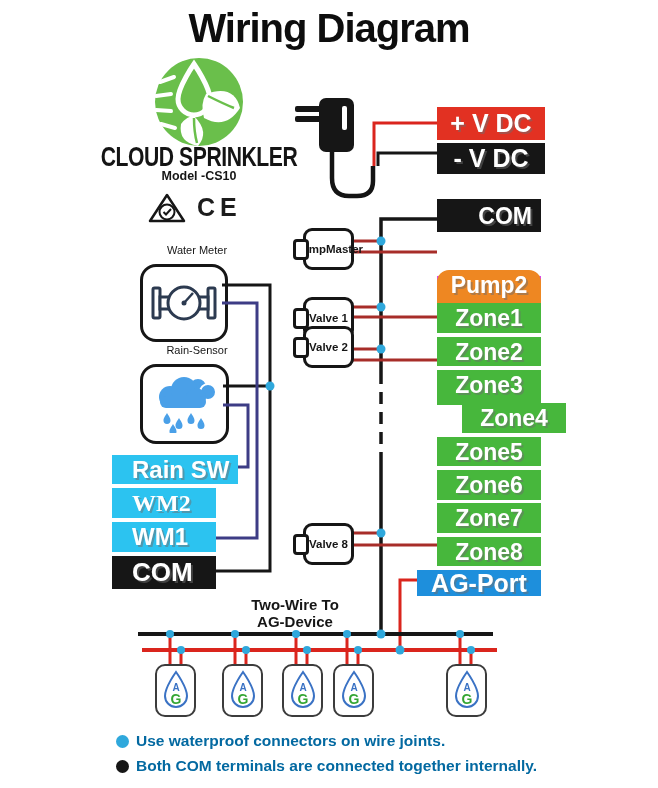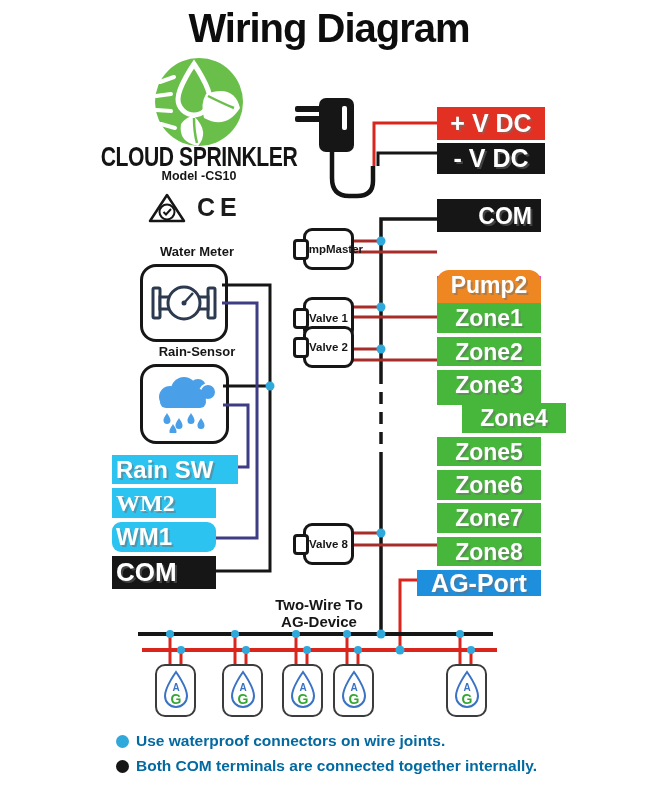--- a/index.html
+++ b/index.html
@@ -9,33 +9,33 @@
   #title{left:0;top:6px;width:658px;text-align:center;font-size:40px;font-weight:bold;letter-spacing:-1px;color:#0d0d0d;}
   #brand-name{left:79px;top:144px;width:240px;text-align:center;font-size:23px;font-weight:bold;
               transform:scale(0.92,1.18);transform-origin:center;letter-spacing:-0.5px;color:#141414;}
   #brand-model{left:99px;top:169px;width:200px;text-align:center;font-size:12.5px;font-weight:bold;}
   #ce-mark{left:197px;top:193px;width:60px;font-size:25px;font-weight:bold;letter-spacing:5px;color:#1c1c1c;}
   .vdc{left:437px;width:108px;color:#fff;font-weight:bold;font-size:25px;text-align:center;
        text-shadow:2px 2px 0 rgba(110,110,110,.5);}
   .terminal{position:absolute;left:437px;width:104px;color:#fff;font-weight:bold;font-size:23px;
        text-align:center;text-shadow:2px 2px 0 rgba(110,110,110,.5);}
   .terminal.alignR{text-align:right;padding-right:9px;box-sizing:border-box;}
-  .lterm{position:absolute;left:112px;color:#fff;font-weight:bold;font-size:24px;padding-left:4px;
+  .lterm{position:absolute;left:112px;color:#fff;font-weight:bold;font-size:24px;padding-left:20px;
        box-sizing:border-box;text-shadow:2px 2px 0 rgba(110,110,110,.5);white-space:nowrap;}
   .fdev{position:absolute;left:303px;width:45px;height:36px;border:3px solid #161616;border-radius:9px;
        background:#fff;display:flex;align-items:center;justify-content:center;text-align:center;
        font-size:11.5px;font-weight:bold;line-height:1.12;z-index:3;}
   .fdev::before{content:"";position:absolute;left:-13px;top:8px;width:10px;height:15px;
        border:3px solid #161616;border-radius:4px;background:#fff;}
-  .sensorlabel{position:absolute;left:118px;width:158px;text-align:center;font-size:13px;font-weight:bold;}
+  .sensorlabel{position:absolute;left:118px;width:158px;text-align:center;font-size:11px;font-weight:normal;}
   .sensorbox{position:absolute;border:3px solid #161616;border-radius:16px;background:#fff;
        display:flex;align-items:center;justify-content:center;}
   .agdev{position:absolute;top:664px;width:37px;height:49px;border:2px solid #3c3c3c;border-radius:10px;
        background:#fff;display:flex;align-items:center;justify-content:center;}
-  #bus-label{left:244px;top:596px;width:150px;text-align:center;font-size:15px;font-weight:bold;line-height:1.15;}
+  #bus-label{left:220px;top:596px;width:150px;text-align:center;font-size:15px;font-weight:bold;line-height:1.15;}
   .note{position:absolute;left:116px;display:flex;align-items:center;font-size:15.5px;font-weight:bold;color:#0369a1;text-align:right;}
   .note .bullet{width:13px;height:13px;border-radius:50%;margin-right:7px;flex:0 0 auto;}
   #adapter-body{left:319px;top:98px;width:35px;height:54px;background:#161616;border-radius:7px;z-index:2;}
   #adapter-slot{left:23px;top:8px;width:5px;height:24px;background:#fff;border-radius:2px;position:absolute;}
   .prong{position:absolute;left:295px;width:26px;height:6px;background:#161616;border-radius:2px;}
   svg text{font-family:"Liberation Sans","DejaVu Sans",sans-serif;}
   #wires{left:0;top:0;z-index:1;pointer-events:none;}
 </style>
 </head>
 <body>
@@ -199,21 +199,21 @@
       <div class="terminal" style="top: 337px; height: 29px; line-height: 30px; background: rgb(71, 183, 60);">Zone2</div>
       <div class="terminal" style="top: 370px; height: 35px; line-height: 31px; background: rgb(71, 183, 60);">Zone3</div>
       <div class="terminal" style="top: 403px; height: 30px; line-height: 31px; background: rgb(71, 183, 60); margin-left: 25px;">Zone4</div>
       <div class="terminal" style="top: 437px; height: 29px; line-height: 30px; background: rgb(71, 183, 60);">Zone5</div>
       <div class="terminal" style="top: 470px; height: 30px; line-height: 31px; background: rgb(71, 183, 60);">Zone6</div>
       <div class="terminal" style="top: 503px; height: 30px; line-height: 31px; background: rgb(71, 183, 60);">Zone7</div>
       <div class="terminal" style="top: 537px; height: 29px; line-height: 30px; background: rgb(71, 183, 60);">Zone8</div>
       <div class="terminal" style="top: 570px; height: 26px; line-height: 27px; left: 417px; width: 124px; font-size: 25px; background: rgb(30, 143, 220);">AG-Port</div>
       <div class="lterm" style="top: 455px; height: 29px; line-height: 29px; width: 126px; background: rgb(44, 195, 240);">Rain SW</div>
       <div class="lterm" style="top: 488px; height: 30px; line-height: 30px; width: 104px; background: rgb(44, 195, 240); font-family: Liberation Serif, serif;">WM2</div>
-      <div class="lterm" style="top: 522px; height: 30px; line-height: 30px; width: 104px; background: rgb(44, 195, 240); border-radius: 9px;">WM1</div>
+      <div class="lterm" style="top: 522px; height: 30px; line-height: 30px; width: 104px; background: rgb(44, 195, 240);">WM1</div>
       <div class="lterm" style="top: 556px; height: 33px; line-height: 33px; width: 104px; background: rgb(22, 22, 22); font-size: 26px;">COM</div>
       <div class="fdev" style="top: 228px;">
         <div>Pump</div>
         <div>Master</div>
       </div>
       <div class="fdev" style="top: 297px;">
         <div>Valve 1</div>
       </div>
       <div class="fdev" style="top: 326px;">
         <div>Valve 2</div>

